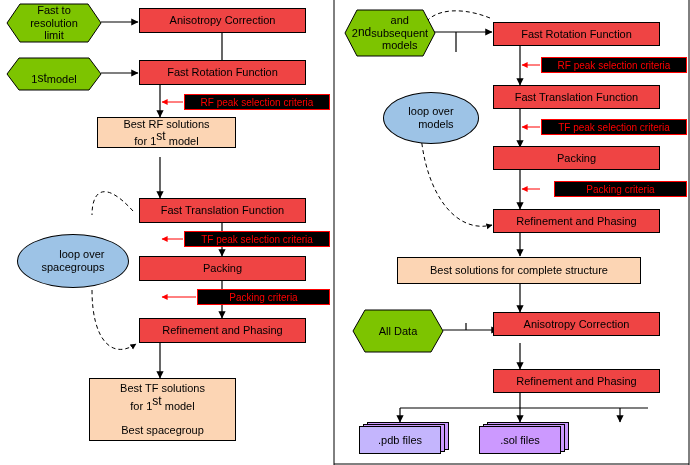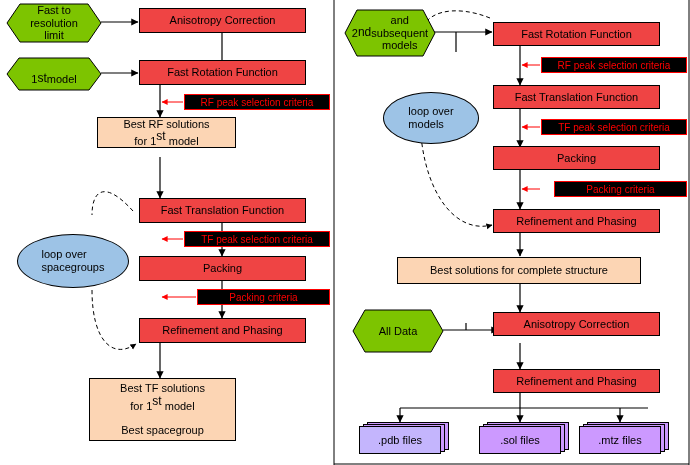--- a/index.html
+++ b/index.html
@@ -38,21 +38,21 @@
     display:flex;align-items:center;justify-content:center;
     text-align:center;font-size:11px;color:#000;white-space:pre-line;
     line-height:1.15;
   }
   .ellipse{
     position:absolute;
     background:#9dc3e6;
     border:1px solid #000;
     border-radius:50%;
     display:flex;align-items:center;justify-content:center;
-    text-align:left;font-size:11px;white-space:pre-line;line-height:1.15;
+    text-align:right;font-size:11px;white-space:pre-line;line-height:1.15;
   }
   .callout{
     position:absolute;
     background:#000000;
     border:1px solid #ff0000;
     color:#ff0000;
     font-size:10px;
     display:flex;align-items:center;justify-content:center;
     text-align:center;
     box-sizing:border-box;
@@ -232,19 +232,14 @@
     <div class="doc" style="left:4px;top:2px;width:82px;height:28px;background:#cc99ff;"></div>
     <div class="doc" style="left:0px;top:4px;width:82px;height:28px;background:#c4b5fd;">.pdb files</div>
   </div>
 
   <div class="docstack" style="left:479px;top:422px;width:92px;height:32px;text-align:center;">
     <div class="doc" style="left:8px;top:0;width:82px;height:28px;background:#cc99ff;"></div>
     <div class="doc" style="left:4px;top:2px;width:82px;height:28px;background:#cc99ff;"></div>
     <div class="doc" style="left:0px;top:4px;width:82px;height:28px;background:#cc99ff;">.sol files</div>
   </div>
 
-  <div class="docstack" style="left:579px;top:422px;width:92px;height:32px;">
-    <div class="doc" style="left:8px;top:0;width:82px;height:28px;background:#cc99ff;"></div>
-    <div class="doc" style="left:4px;top:2px;width:82px;height:28px;background:#cc99ff;"></div>
-    <div class="doc" style="left:0px;top:4px;width:82px;height:28px;background:#cc99ff;">.mtz files</div>
-  </div>
 
 </div>
 
 </body></html>

